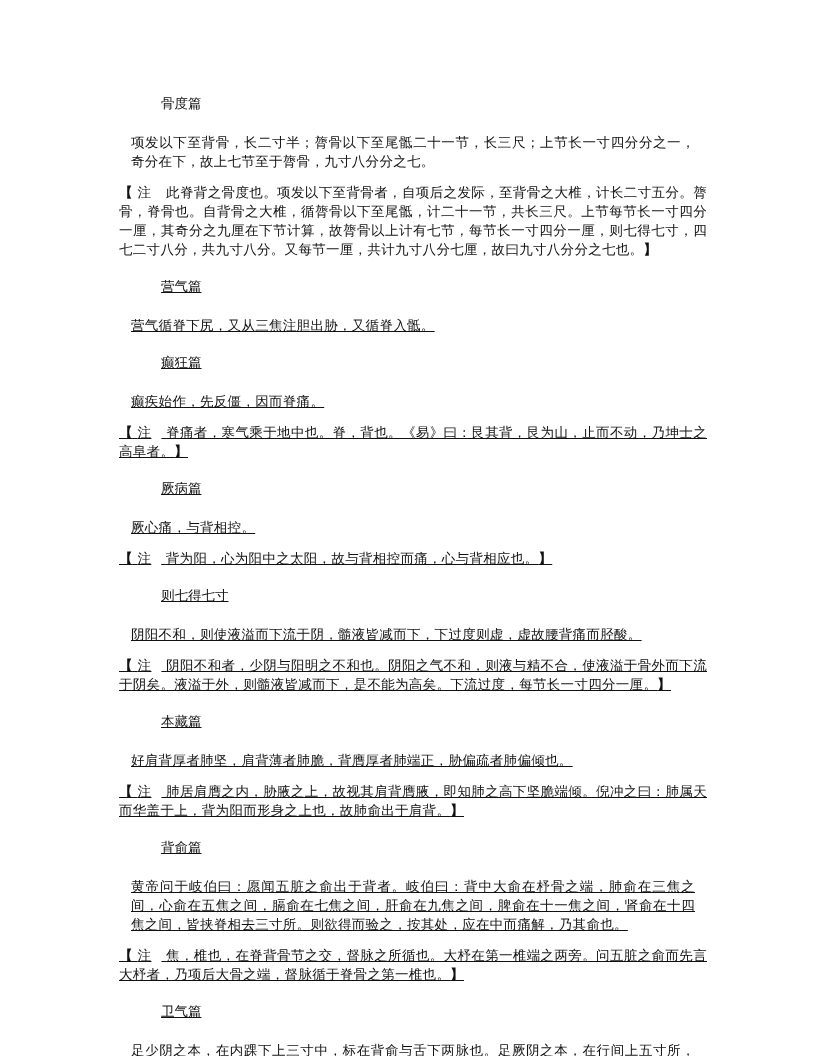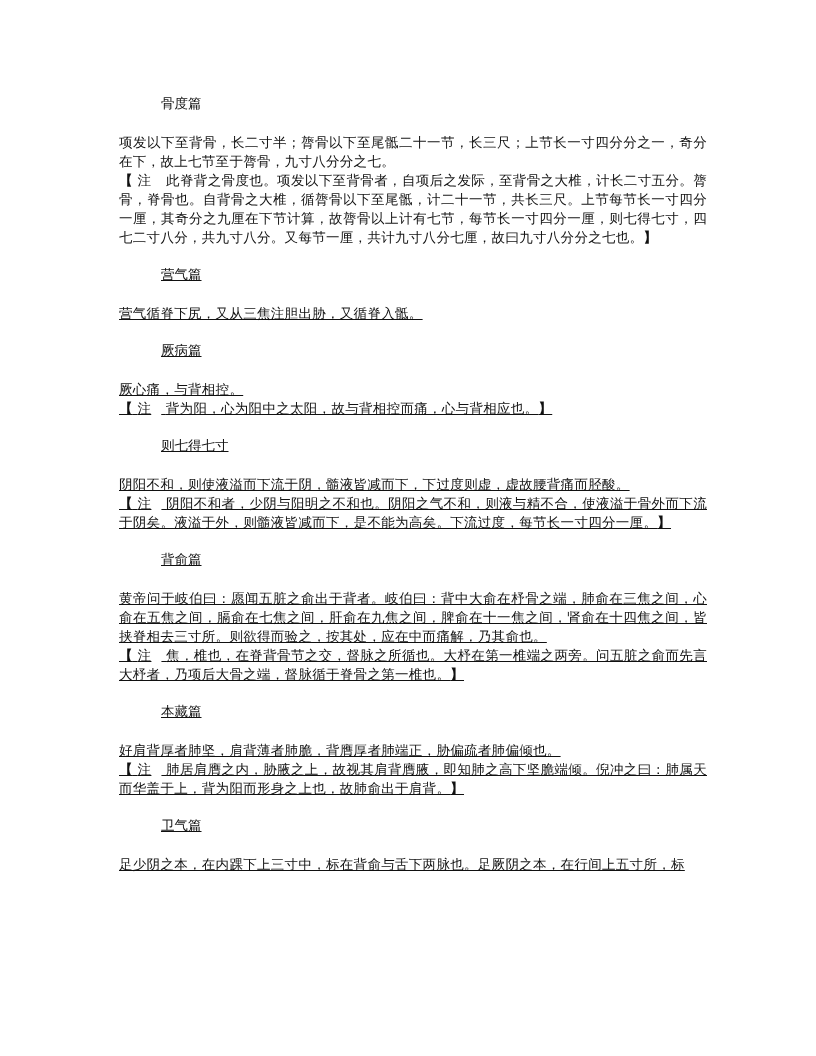--- a/index.html
+++ b/index.html
@@ -1,21 +1,21 @@
 <!DOCTYPE html>
 <html><head>
   <meta charset="utf-8">
   <style>
     html, body { margin: 0; padding: 0; background: #ffffff; }
     body { width: 816px; height: 1056px; position: relative; overflow: hidden;
       font-family: "DejaVu Serif", "Liberation Serif", serif; color: #111; }
     .page { position: absolute; left: 119px; top: 94px; width: 588px; }
     .section { margin: 0; }
     .heading { font-size: 13.5px; line-height: 19px; padding-left: 42px; margin: 0 0 20px 0; }
-    .para { font-size: 13.5px; line-height: 19px; margin: 0; text-align: justify; word-break: break-all; letter-spacing: 0.3px; }
+    .para { font-size: 13.5px; line-height: 19px; margin: 12px; text-align: justify; word-break: break-all; letter-spacing: 0.3px; }
     .note { font-size: 13.5px; line-height: 19px; margin: 0; text-align: justify; word-break: break-all; letter-spacing: 0.3px; }
     .note .bracket { font-weight: bold; }
     .note .zhu { margin-right: 10px; }
     .section + .section { margin-top: 18px; text-decoration: underline; }
   </style>
 </head>
 <body>
 
 <div class="page">
 
@@ -23,43 +23,48 @@
     <p class="heading">骨度篇</p>
     <p class="para">项发以下至背骨，长二寸半；膂骨以下至尾骶二十一节，长三尺；上节长一寸四分分之一，奇分在下，故上七节至于膂骨，九寸八分分之七。</p>
     <p class="note"><span class="bracket">【</span> <span class="zhu">注</span> <span>此脊背之骨度也。项发以下至背骨者，自项后之发际，至背骨之大椎，计长二寸五分。膂骨，脊骨也。自背骨之大椎，循膂骨以下至尾骶，计二十一节，共长三尺。上节每节长一寸四分一厘，其奇分之九厘在下节计算，故膂骨以上计有七节，每节长一寸四分一厘，则七得七寸，四七二寸八分，共九寸八分。又每节一厘，共计九寸八分七厘，故曰九寸八分分之七也。</span><span class="bracket">】</span></p>
   </div>
 
   <div class="section">
     <p class="heading">营气篇</p>
     <p class="para">营气循脊下尻，又从三焦注胆出胁，又循脊入骶。</p>
   </div>
 
+  <div class="section">
+    <p class="heading">癫狂篇</p>
+    <p class="para">癫疾始作，先反僵，因而脊痛。</p>
+    <p class="note"><span class="bracket">【</span> <span class="zhu">注</span> <span>脊痛者，寒气乘于地中也。脊，背也。《易》曰：艮其背，艮为山，止而不动，乃坤士之高阜者。</span><span class="bracket">】</span></p>
+  </div>
 
   <div class="section">
     <p class="heading">厥病篇</p>
     <p class="para">厥心痛，与背相控。</p>
     <p class="note"><span class="bracket">【</span> <span class="zhu">注</span> <span>背为阳，心为阳中之太阳，故与背相控而痛，心与背相应也。</span><span class="bracket">】</span></p>
   </div>
 
   <div class="section">
     <p class="heading">则七得七寸</p>
     <p class="para">阴阳不和，则使液溢而下流于阴，髓液皆减而下，下过度则虚，虚故腰背痛而胫酸。</p>
     <p class="note"><span class="bracket">【</span> <span class="zhu">注</span> <span>阴阳不和者，少阴与阳明之不和也。阴阳之气不和，则液与精不合，使液溢于骨外而下流于阴矣。液溢于外，则髓液皆减而下，是不能为高矣。下流过度，每节长一寸四分一厘。</span><span class="bracket">】</span></p>
   </div>
 
   <div class="section">
+    <p class="heading">本藏篇</p>
+    <p class="para">好肩背厚者肺坚，肩背薄者肺脆，背膺厚者肺端正，胁偏疏者肺偏倾也。</p>
+    <p class="note"><span class="bracket">【</span> <span class="zhu">注</span> <span>肺居肩膺之内，胁腋之上，故视其肩背膺腋，即知肺之高下坚脆端倾。倪冲之曰：肺属天而华盖于上，背为阳而形身之上也，故肺俞出于肩背。</span><span class="bracket">】</span></p>
+  </div>
+
+  <div class="section">
     <p class="heading">背俞篇</p>
     <p class="para">黄帝问于岐伯曰：愿闻五脏之俞出于背者。岐伯曰：背中大俞在杼骨之端，肺俞在三焦之间，心俞在五焦之间，膈俞在七焦之间，肝俞在九焦之间，脾俞在十一焦之间，肾俞在十四焦之间，皆挟脊相去三寸所。则欲得而验之，按其处，应在中而痛解，乃其俞也。</p>
     <p class="note"><span class="bracket">【</span> <span class="zhu">注</span> <span>焦，椎也，在脊背骨节之交，督脉之所循也。大杼在第一椎端之两旁。问五脏之俞而先言大杼者，乃项后大骨之端，督脉循于脊骨之第一椎也。</span><span class="bracket">】</span></p>
-  </div>
-
-  <div class="section">
-    <p class="heading">本藏篇</p>
-    <p class="para">好肩背厚者肺坚，肩背薄者肺脆，背膺厚者肺端正，胁偏疏者肺偏倾也。</p>
-    <p class="note"><span class="bracket">【</span> <span class="zhu">注</span> <span>肺居肩膺之内，胁腋之上，故视其肩背膺腋，即知肺之高下坚脆端倾。倪冲之曰：肺属天而华盖于上，背为阳而形身之上也，故肺俞出于肩背。</span><span class="bracket">】</span></p>
   </div>
 
   <div class="section">
     <p class="heading">卫气篇</p>
     <p class="para">足少阴之本，在内踝下上三寸中，标在背俞与舌下两脉也。足厥阴之本，在行间上五寸所，标</p>
   </div>
 
 </div>
 
 </body></html>

